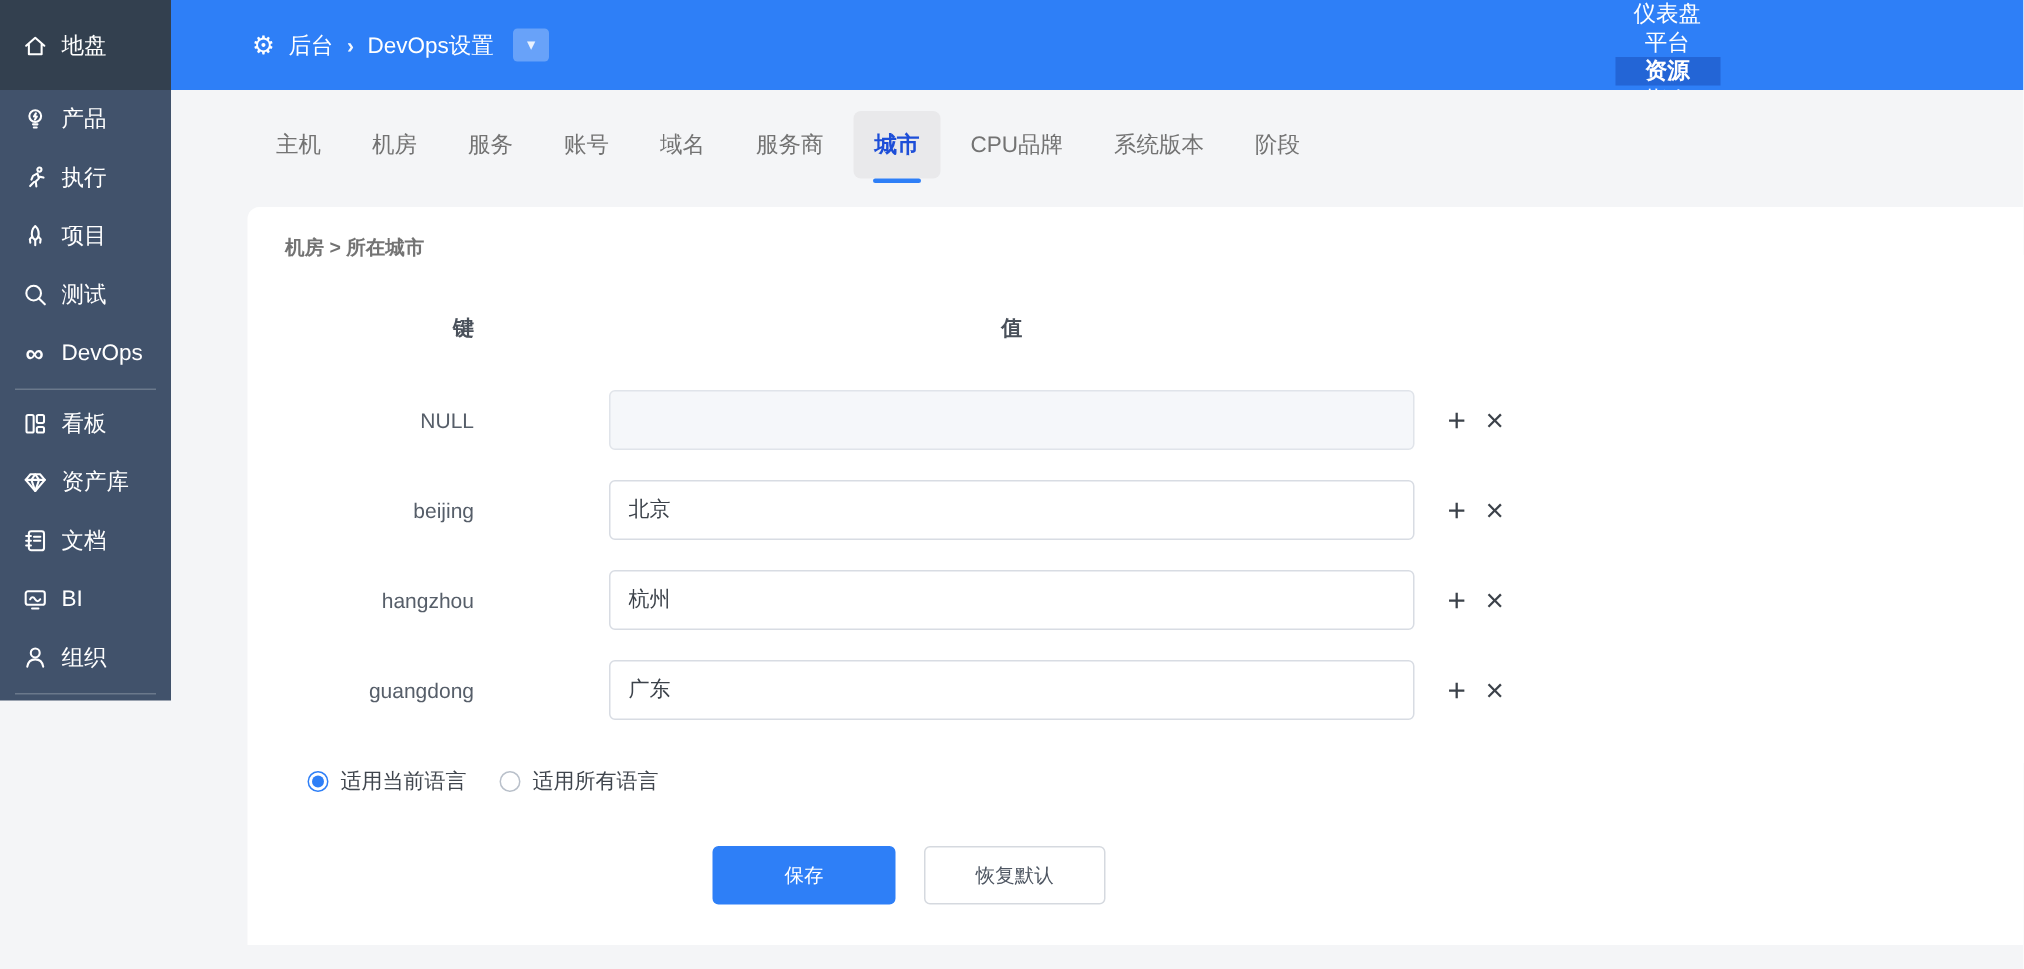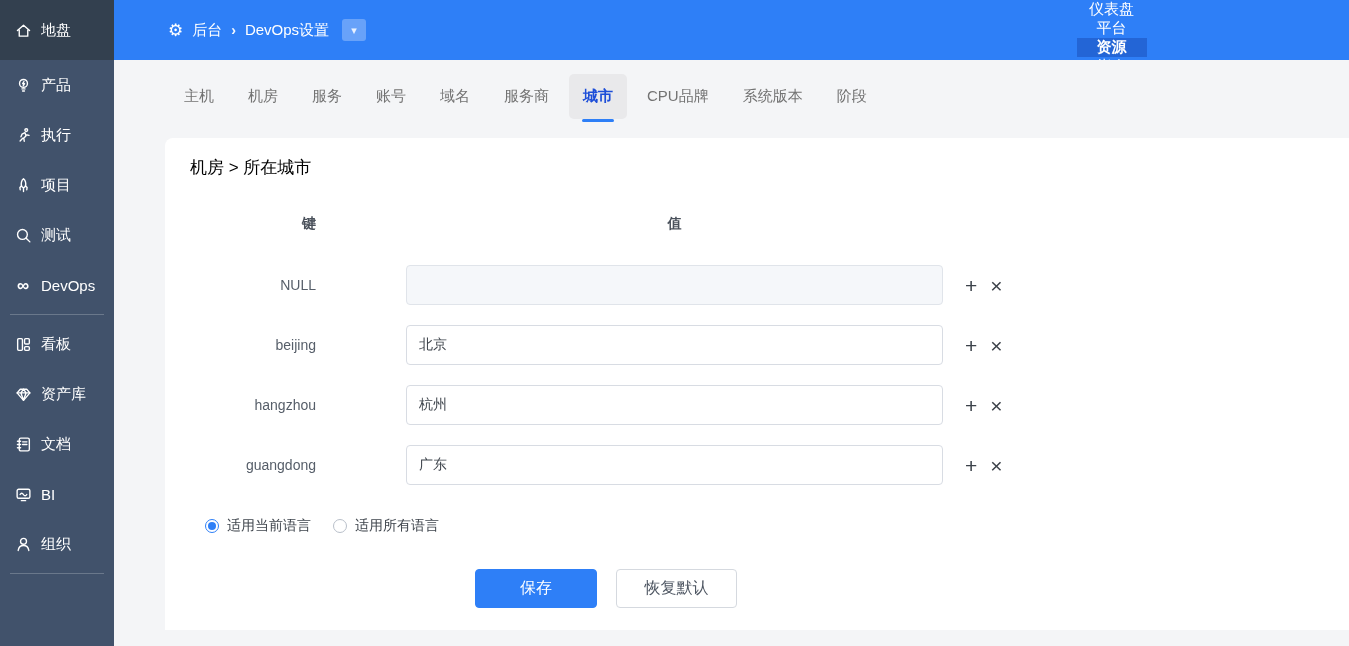--- a/index.html
+++ b/index.html
@@ -1,21 +1,21 @@
 <!DOCTYPE html>
 <html><head>
 <meta charset="utf-8">
 <style>
   * { margin:0; padding:0; box-sizing:border-box; }
   html,body { width:1349px; height:646px; overflow:hidden; }
   body { font-family:"Liberation Sans","DejaVu Sans",sans-serif; font-size:14px; color:#3c424a; }
   .app { display:flex; width:1349px; height:646px; background:#f4f5f7; }
 
   
-  .sidebar { width:114px; min-width:114px; height:646px; background:#41526b; color:#fff; display:flex; flex-direction:column; }
+  .sidebar { width:114px; min-width:114px; height:467px; background:#41526b; color:#fff; display:flex; flex-direction:column; }
   .sidebar-top { height:60px; min-height:60px; background:#33404f; display:flex; align-items:center; padding-left:14px; gap:9px; font-size:15px; cursor:pointer; }
   .side-item { height:50px; display:flex; align-items:center; padding-left:14px; gap:9px; font-size:15px; cursor:pointer; }
   .side-divider { height:1px; background:rgba(255,255,255,.22); margin:4px 10px; }
   .sicon { width:18px; height:18px; display:flex; align-items:center; justify-content:center; flex:0 0 18px; }
   .sicon svg { width:17px; height:17px; stroke:#fff; fill:none; stroke-width:1.3; stroke-linecap:round; stroke-linejoin:round; }
   .sicon.txt { font-size:17px; font-weight:bold; line-height:1; }
 
   
   .main { flex:1; display:flex; flex-direction:column; }
 
@@ -32,42 +32,42 @@
 
   
   .tabbar { height:73px; min-height:73px; background:#f4f5f7; display:flex; align-items:center; padding-left:56px; gap:6px; }
   .tab { position:relative; padding:13px 14px; font-size:15px; color:#737373; border-radius:5px; cursor:pointer; white-space:nowrap; }
   .tab.active { background:#e9e9eb; font-weight:bold; color:#1d4ed8; }
   .tab.active::after { content:""; position:absolute; left:13px; right:13px; bottom:-3px; height:3px; border-radius:2px; background:#2e7ff7; }
 
   
   .content-area { flex:1; background:#f4f5f7; }
   .card { margin:5px 0 0 51px; width:1184px; height:492px; background:#fff; border-radius:8px 0 0 0; padding:18px 0 0 25px; }
-  .card-title { font-size:17px; font-weight:normal; color:#000000; }
+  .card-title { font-size:13px; font-weight:bold; color:#737373; }
 
   .kv-head { display:flex; margin-top:36px; font-size:14px; font-weight:bold; color:#4a515b; }
   .kv-head .kh { width:126px; text-align:right; }
   .kv-head .vh { margin-left:90px; width:537px; text-align:center; }
 
   .kv-rows { margin-top:32px; }
   .kv-row { display:flex; align-items:center; margin-bottom:20px; }
   .kv-key { width:126px; text-align:right; color:#565e69; font-size:14px; }
   .kv-input { margin-left:90px; width:537px; height:40px; border:1px solid #d8dce3; border-radius:4px; padding:0 12px; font-size:14px; color:#3c424a; font-family:inherit; background:#fff; outline:none; }
   .kv-input:disabled { background:#f5f7fa; border-color:#e0e4ea; }
   .row-icons { display:flex; align-items:center; margin-left:22px; gap:13px; }
   .icon-btn { background:none; border:none; font-size:21px; line-height:1; color:#3c424a; cursor:pointer; padding:0; font-family:inherit; }
 
   .radio-row { display:flex; align-items:center; margin-top:32px; margin-left:15px; gap:22px; }
   .radio-opt { display:flex; align-items:center; gap:8px; cursor:pointer; font-size:14px; color:#3f454d; }
   .radio-dot { width:14px; height:14px; border-radius:50%; border:1px solid #b9c0ca; background:#fff; position:relative; }
   .radio-opt.selected .radio-dot { border-color:#2e7ff7; }
   .radio-opt.selected .radio-dot::after { content:""; position:absolute; left:2px; top:2px; width:8px; height:8px; border-radius:50%; background:#2e7ff7; }
 
   .btn-row { display:flex; align-items:center; margin-top:34px; margin-left:285px; gap:19px; }
-  .btn { height:39px; border-radius:4px; font-size:16px; cursor:pointer; font-family:inherit; }
+  .btn { height:39px; border-radius:4px; font-size:13px; cursor:pointer; font-family:inherit; }
   .btn-primary { width:122px; background:#2e7ff7; border:1px solid #2e7ff7; color:#fff; }
   .btn-plain { width:121px; background:#fff; border:1px solid #d5d9df; color:#4e5662; }
 </style>
 </head>
 <body>
 
 <div class="app">
 
   <aside class="sidebar">
     <div class="sidebar-top">

